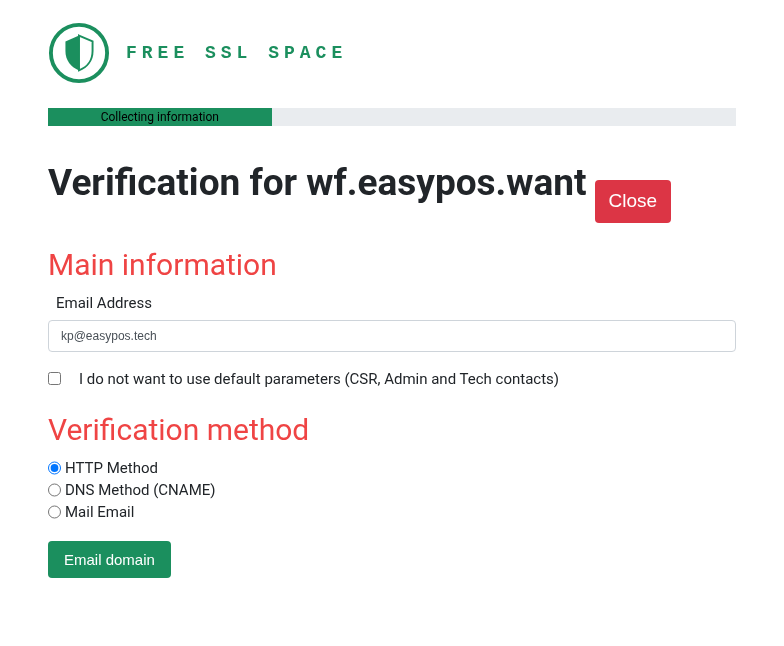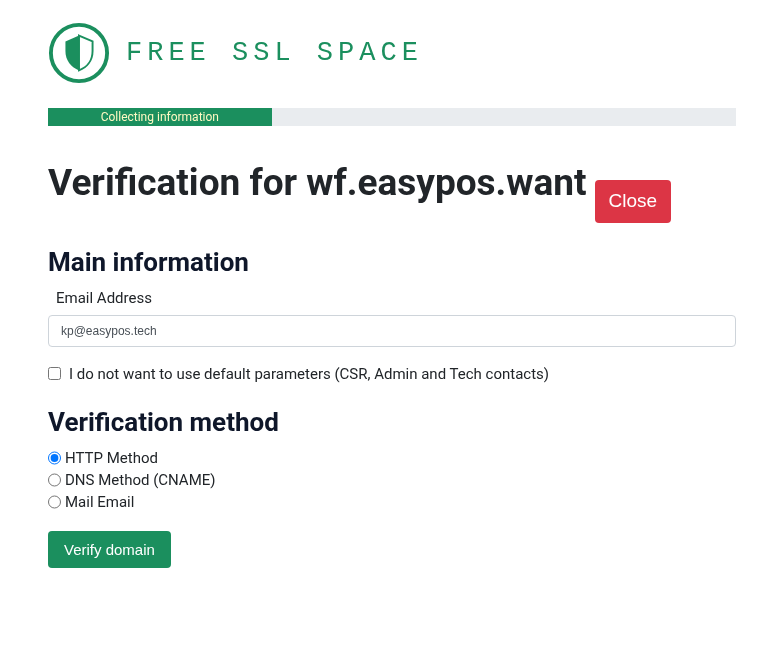--- a/index.html
+++ b/index.html
@@ -19,36 +19,36 @@
       align-items: center;
       gap: 16px;
       margin-bottom: 24px;
     }
     .logo-icon {
       width: 62px;
       height: 62px;
     }
     .brand-text {
       font-family: "Courier New", monospace;
-      font-size: 27px;
-      font-weight: normal;
+      font-size: 18px;
+      font-weight: bold;
       letter-spacing: 5px;
       color: #1b8f5e;
       text-transform: uppercase;
     }
     .progress-bar {
       width: 100%;
       height: 18px;
       background: #e9ecef;
       display: flex;
       margin-bottom: 18px;
     }
     .progress-segment {
       background: #1b8f5e;
-      color: #fef9c3;
+      color: #000000;
       font-size: 12px;
       line-height: 18px;
       text-align: center;
       width: 32.5%;
     }
     .title-row {
       display: flex;
       align-items: center;
       flex-wrap: wrap;
       gap: 8px;
@@ -65,23 +65,23 @@
       color: #fff;
       border: none;
       padding: 8px 14px;
       font-size: 19px;
       cursor: pointer;
       border-radius: 4px;
       line-height: 1.4;
       margin-top: 36px;
     }
     .section-heading {
-      font-size: 26px;
-      font-weight: 700;
-      color: #0f172a;
+      font-size: 30px;
+      font-weight: 400;
+      color: #ef4444;
       margin-bottom: 12px;
     }
     .form-label {
       font-size: 15px;
       color: #212529;
       margin-bottom: 8px;
       display: block;
       margin-left: 8px;
     }
     .text-input {
@@ -90,21 +90,21 @@
       font-size: 12px;
       border: 1px solid #ced4da;
       border-radius: 4px;
       color: #495057;
       margin-bottom: 18px;
       background: #fff;
     }
     .checkbox-row {
       display: flex;
       align-items: center;
-      gap: 8px;
+      gap: 18px;
       margin-bottom: 24px;
       font-size: 15px;
       color: #212529;
     }
     .checkbox-row input[type="checkbox"] {
       width: 13px;
       height: 13px;
       cursor: pointer;
     }
     .radio-group {
@@ -178,16 +178,16 @@
   <div class="radio-row">
     <input type="radio" name="vmethod" style="">
     <label>DNS Method (CNAME)</label>
   </div>
   <div class="radio-row">
     <input type="radio" name="vmethod" style="">
     <label>Mail Email</label>
   </div>
 </div>
 
-<button class="verify-btn">Verify domain</button>
+<button class="verify-btn">Email domain</button>
 
 
 
 
 </body></html>

